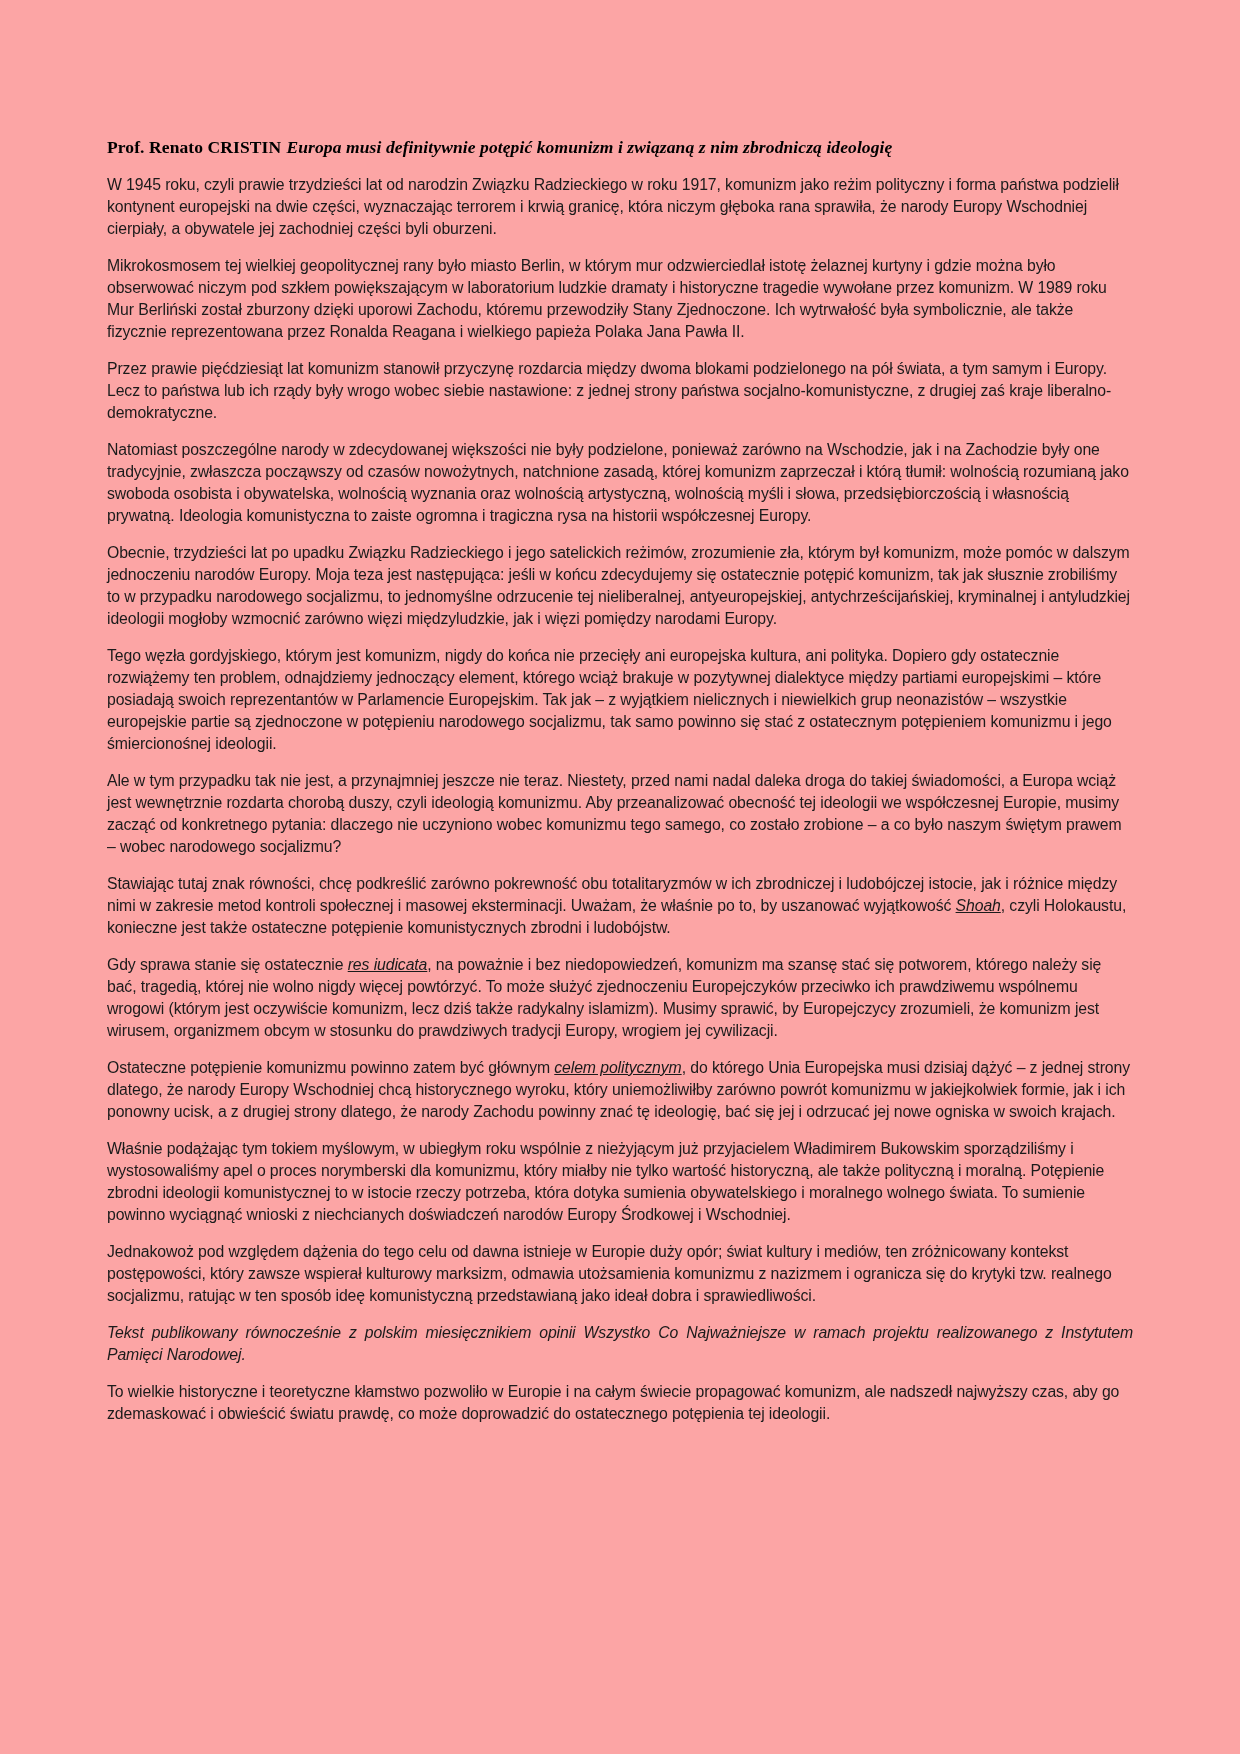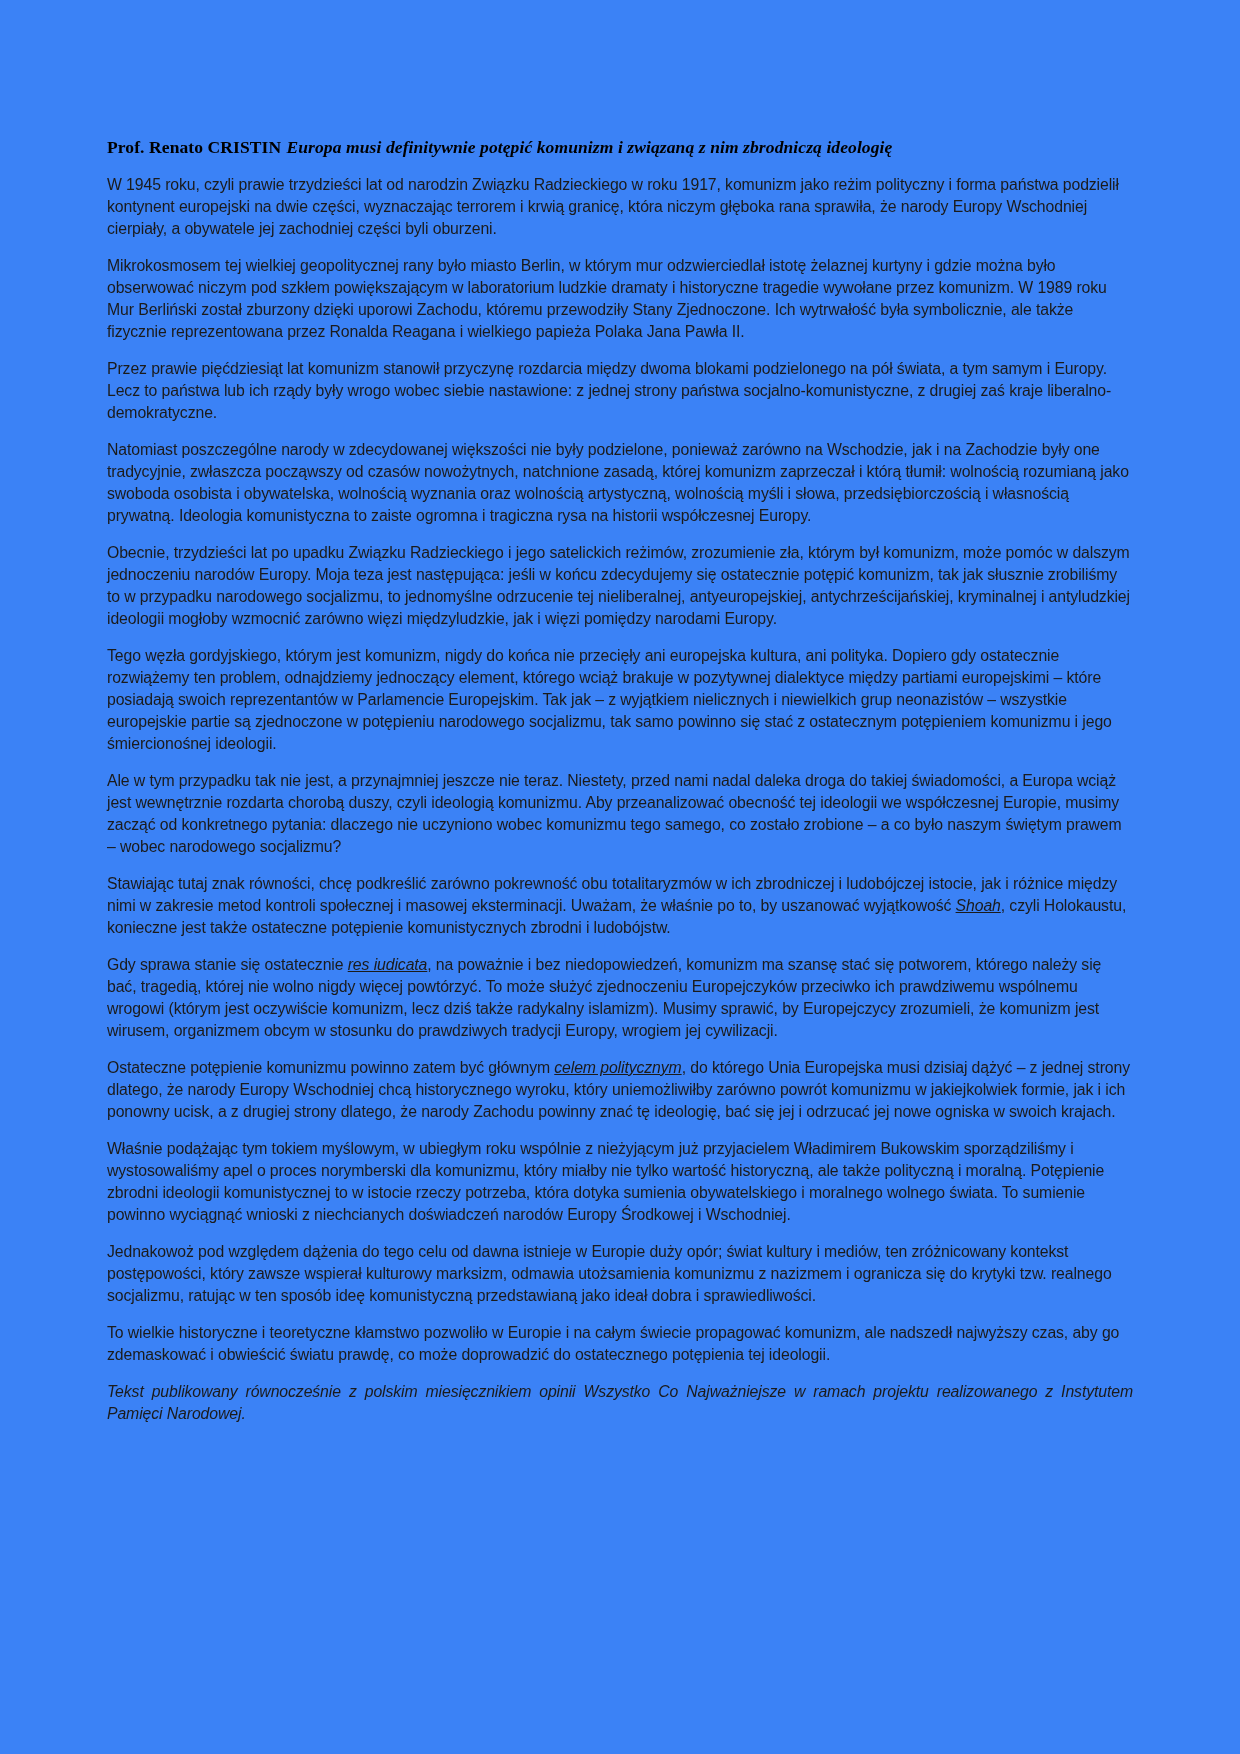--- a/index.html
+++ b/index.html
@@ -4,21 +4,21 @@
 <style>
   html, body {
     margin: 0;
     padding: 0;
     background: #ffffff;
   }
   .page {
     position: relative;
     width: 1240px;
     height: 1754px;
-    background: #3b82f6;
+    background: #fca5a5;
     overflow: hidden;
   }
   .content {
     position: absolute;
     left: 107px;
     top: 136px;
     width: 1026px;
   }
   .title {
     font-family: "Liberation Serif", serif;
@@ -70,17 +70,17 @@
         <p class="para"><span>Przez prawie pięćdziesiąt lat komunizm stanowił przyczynę rozdarcia między dwoma blokami podzielonego na pół świata, a tym samym i Europy. Lecz to państwa lub ich rządy były wrogo wobec siebie nastawione: z jednej strony państwa socjalno-komunistyczne, z drugiej zaś kraje liberalno-demokratyczne.</span></p>
         <p class="para"><span>Natomiast poszczególne narody w zdecydowanej większości nie były podzielone, ponieważ zarówno na Wschodzie, jak i na Zachodzie były one tradycyjnie, zwłaszcza począwszy od czasów nowożytnych, natchnione zasadą, której komunizm zaprzeczał i którą tłumił: wolnością rozumianą jako swoboda osobista i obywatelska, wolnością wyznania oraz wolnością artystyczną, wolnością myśli i słowa, przedsiębiorczością i własnością prywatną. Ideologia komunistyczna to zaiste ogromna i tragiczna rysa na historii współczesnej Europy.</span></p>
         <p class="para"><span>Obecnie, trzydzieści lat po upadku Związku Radzieckiego i jego satelickich reżimów, zrozumienie zła, którym był komunizm, może pomóc w dalszym jednoczeniu narodów Europy. Moja teza jest następująca: jeśli w końcu zdecydujemy się ostatecznie potępić komunizm, tak jak słusznie zrobiliśmy to w przypadku narodowego socjalizmu, to jednomyślne odrzucenie tej nieliberalnej, antyeuropejskiej, antychrześcijańskiej, kryminalnej i antyludzkiej ideologii mogłoby wzmocnić zarówno więzi międzyludzkie, jak i więzi pomiędzy narodami Europy.</span></p>
         <p class="para"><span>Tego węzła gordyjskiego, którym jest komunizm, nigdy do końca nie przecięły ani europejska kultura, ani polityka. Dopiero gdy ostatecznie rozwiążemy ten problem, odnajdziemy jednoczący element, którego wciąż brakuje w pozytywnej dialektyce między partiami europejskimi – które posiadają swoich reprezentantów w Parlamencie Europejskim. Tak jak – z wyjątkiem nielicznych i niewielkich grup neonazistów – wszystkie europejskie partie są zjednoczone w potępieniu narodowego socjalizmu, tak samo powinno się stać z ostatecznym potępieniem komunizmu i jego śmiercionośnej ideologii.</span></p>
         <p class="para"><span>Ale w tym przypadku tak nie jest, a przynajmniej jeszcze nie teraz. Niestety, przed nami nadal daleka droga do takiej świadomości, a Europa wciąż jest wewnętrznie rozdarta chorobą duszy, czyli ideologią komunizmu. Aby przeanalizować obecność tej ideologii we współczesnej Europie, musimy zacząć od konkretnego pytania: dlaczego nie uczyniono wobec komunizmu tego samego, co zostało zrobione – a co było naszym świętym prawem – wobec narodowego socjalizmu?</span></p>
         <p class="para"><span>Stawiając tutaj znak równości, chcę podkreślić zarówno pokrewność obu totalitaryzmów w ich zbrodniczej i ludobójczej istocie, jak i różnice między nimi w zakresie metod kontroli społecznej i masowej eksterminacji. Uważam, że właśnie po to, by uszanować wyjątkowość </span><span class="seg-italic">Shoah</span><span>, czyli Holokaustu, konieczne jest także ostateczne potępienie komunistycznych zbrodni i ludobójstw.</span></p>
         <p class="para"><span>Gdy sprawa stanie się ostatecznie </span><span class="seg-italic">res iudicata</span><span>, na poważnie i bez niedopowiedzeń, komunizm ma szansę stać się potworem, którego należy się bać, tragedią, której nie wolno nigdy więcej powtórzyć. To może służyć zjednoczeniu Europejczyków przeciwko ich prawdziwemu wspólnemu wrogowi (którym jest oczywiście komunizm, lecz dziś także radykalny islamizm). Musimy sprawić, by Europejczycy zrozumieli, że komunizm jest wirusem, organizmem obcym w stosunku do prawdziwych tradycji Europy, wrogiem jej cywilizacji.</span></p>
         <p class="para"><span>Ostateczne potępienie komunizmu powinno zatem być głównym </span><span class="seg-italic">celem politycznym</span><span>, do którego Unia Europejska musi dzisiaj dążyć – z jednej strony dlatego, że narody Europy Wschodniej chcą historycznego wyroku, który uniemożliwiłby zarówno powrót komunizmu w jakiejkolwiek formie, jak i ich ponowny ucisk, a z drugiej strony dlatego, że narody Zachodu powinny znać tę ideologię, bać się jej i odrzucać jej nowe ogniska w swoich krajach.</span></p>
         <p class="para"><span>Właśnie podążając tym tokiem myślowym, w ubiegłym roku wspólnie z nieżyjącym już przyjacielem Władimirem Bukowskim sporządziliśmy i wystosowaliśmy apel o proces norymberski dla komunizmu, który miałby nie tylko wartość historyczną, ale także polityczną i moralną. Potępienie zbrodni ideologii komunistycznej to w istocie rzeczy potrzeba, która dotyka sumienia obywatelskiego i moralnego wolnego świata. To sumienie powinno wyciągnąć wnioski z niechcianych doświadczeń narodów Europy Środkowej i Wschodniej.</span></p>
         <p class="para"><span>Jednakowoż pod względem dążenia do tego celu od dawna istnieje w Europie duży opór; świat kultury i mediów, ten zróżnicowany kontekst postępowości, który zawsze wspierał kulturowy marksizm, odmawia utożsamienia komunizmu z nazizmem i ogranicza się do krytyki tzw. realnego socjalizmu, ratując w ten sposób ideę komunistyczną przedstawianą jako ideał dobra i sprawiedliwości.</span></p>
+        <p class="para italic justify"><span>Tekst publikowany równocześnie z polskim miesięcznikiem opinii Wszystko Co Najważniejsze w ramach projektu realizowanego z Instytutem Pamięci Narodowej.</span></p>
         <p class="para"><span>To wielkie historyczne i teoretyczne kłamstwo pozwoliło w Europie i na całym świecie propagować komunizm, ale nadszedł najwyższy czas, aby go zdemaskować i obwieścić światu prawdę, co może doprowadzić do ostatecznego potępienia tej ideologii.</span></p>
-        <p class="para italic justify"><span>Tekst publikowany równocześnie z polskim miesięcznikiem opinii Wszystko Co Najważniejsze w ramach projektu realizowanego z Instytutem Pamięci Narodowej.</span></p>
       </div>
   </div>
 </div>
 
 </body></html>

